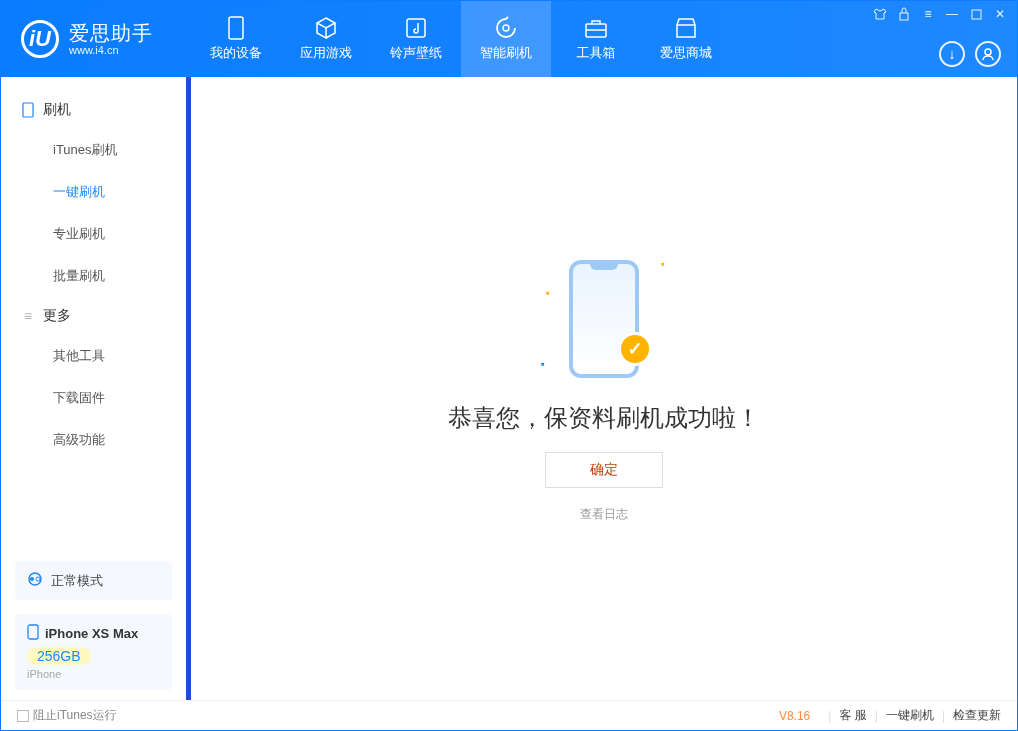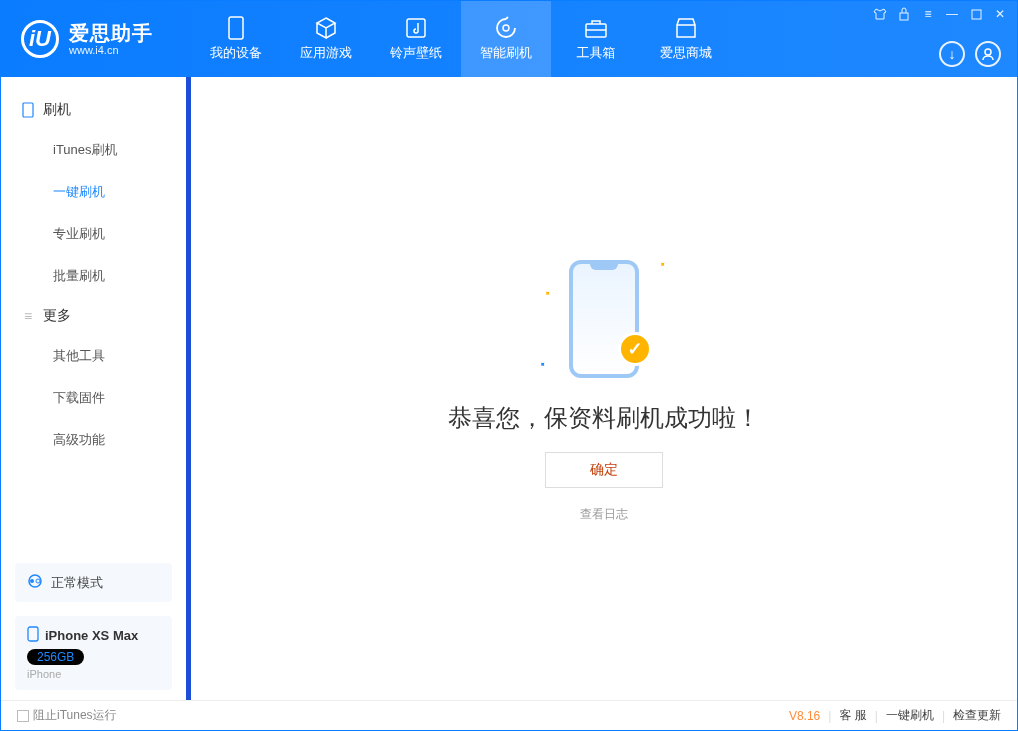--- a/index.html
+++ b/index.html
@@ -3,21 +3,21 @@
 <meta charset="utf-8">
 <style>
 * { margin: 0; padding: 0; box-sizing: border-box; font-family: "Microsoft YaHei", Arial, sans-serif; }
 body { background: #fff; width: 1018px; height: 731px; overflow: hidden; border: 1px solid #0a7cff; }
 
 
 .header { height: 76px; background: linear-gradient(to right, #0a7cff, #1e88ff); display: flex; align-items: stretch; color: #fff; position: relative; }
 .logo-area { display: flex; align-items: center; padding: 0 16px 0 20px; min-width: 190px; }
 .logo-circle { width: 38px; height: 38px; border: 3px solid #fff; border-radius: 50%; display: flex; align-items: center; justify-content: center; font-weight: bold; font-size: 22px; margin-right: 10px; font-style: italic; }
 .logo-text { line-height: 1.1; }
-.logo-title { font-size: 20px; font-weight: bold; letter-spacing: 1px; }
+.logo-title { font-size: 20px; font-weight: normal; letter-spacing: 1px; }
 .logo-sub { font-size: 11px; opacity: .9; }
 .tabs { display: flex; }
 .tab { width: 90px; display: flex; flex-direction: column; align-items: center; justify-content: center; cursor: pointer; font-size: 13px; gap: 4px; }
 .tab.active { background: rgba(255,255,255,.18); }
 .tab-icon { width: 24px; height: 24px; display: flex; align-items: center; justify-content: center; }
 .header-right { position: absolute; right: 10px; top: 6px; display: flex; gap: 10px; align-items: center; }
 .hr-icon { width: 14px; height: 14px; cursor: pointer; opacity: .9; display: flex; align-items: center; justify-content: center; font-size: 12px; }
 .header-circles { position: absolute; right: 16px; bottom: 10px; display: flex; gap: 10px; }
 .hc { width: 26px; height: 26px; border: 2px solid rgba(255,255,255,.9); border-radius: 50%; display: flex; align-items: center; justify-content: center; cursor: pointer; font-size: 14px; }
 
@@ -25,21 +25,21 @@
 .body { display: flex; height: calc(100% - 76px - 30px); }
 .sidebar { width: 190px; border-right: 5px solid #1d4ed8; padding-top: 14px; display: flex; flex-direction: column; }
 .sb-section-title { display: flex; align-items: center; gap: 8px; padding: 10px 20px; font-size: 14px; color: #333; }
 .sb-section-icon { width: 14px; height: 14px; display: flex; align-items: center; justify-content: center; }
 .sb-item { padding: 12px 20px 12px 52px; font-size: 13px; color: #555; cursor: pointer; }
 .sb-item.active { color: #1e88ff; }
 .sb-spacer { flex: 1; }
 .device-card { margin: 8px 14px; background: #f5f8fc; border-radius: 4px; padding: 10px 12px; font-size: 13px; color: #444; display: flex; align-items: center; gap: 8px; }
 .device-info { margin: 6px 14px 10px; background: #f5f8fc; border-radius: 4px; padding: 10px 12px; }
 .device-name { font-size: 13px; font-weight: bold; color: #333; display: flex; align-items: center; gap: 6px; }
-.device-badge { display: inline-block; background: #000000; color: #1e88ff; border-radius: 10px; padding: 1px 10px; font-size: 12px; margin-top: 4px; }
+.device-badge { display: inline-block; background: #fef9c3; color: #1e88ff; border-radius: 10px; padding: 1px 10px; font-size: 14px; margin-top: 4px; }
 .device-type { font-size: 11px; color: #aaa; margin-top: 3px; }
 .checkbox-row { border: 2px solid #e74c3c; margin: 6px 14px; padding: 8px 6px; display: flex; gap: 14px; font-size: 12px; color: #888; }
 .cb { display: flex; align-items: center; gap: 4px; cursor: pointer; }
 .cb-box { width: 12px; height: 12px; border: 1px solid #bbb; }
 
 
 .main { flex: 1; display: flex; flex-direction: column; align-items: center; justify-content: center; gap: 18px; }
 .phone-illus { position: relative; width: 160px; height: 130px; display: flex; align-items: center; justify-content: center; }
 .phone-body { width: 70px; height: 118px; border: 4px solid #9ec8f5; border-radius: 12px; background: linear-gradient(to bottom, #eaf4ff, #fff); position: relative; }
 .phone-notch { position: absolute; top: 0; left: 50%; transform: translateX(-50%); width: 28px; height: 6px; background: #9ec8f5; border-radius: 0 0 6px 6px; }
@@ -51,21 +51,21 @@
 .success-msg { font-size: 24px; color: #333; }
 .ok-btn { border: 1px solid #ddd; background: #fff; padding: 8px 44px; font-size: 14px; color: #c2410c; cursor: pointer; }
 .view-log { font-size: 12px; color: #999; cursor: pointer; }
 
 
 .footer { height: 30px; border-top: 1px solid #eee; display: flex; align-items: center; padding: 0 16px; font-size: 12px; color: #888; }
 .footer .cb { color: #888; }
 .footer-right { margin-left: auto; display: flex; align-items: center; gap: 8px; }
 .f-divider { color: #ddd; }
 .f-link { cursor: pointer; color: #404040; }
-.f-version { color: #ff8c3a; }
+.f-version { color: #ff8c3a; margin-right: 10px; }
 </style>
 </head>
 <body>
 
 <div class="header">
   <div class="logo-area">
     <div class="logo-circle">iU</div>
     <div class="logo-text">
       <div class="logo-title">爱思助手</div>
       <div class="logo-sub">www.i4.cn</div>

